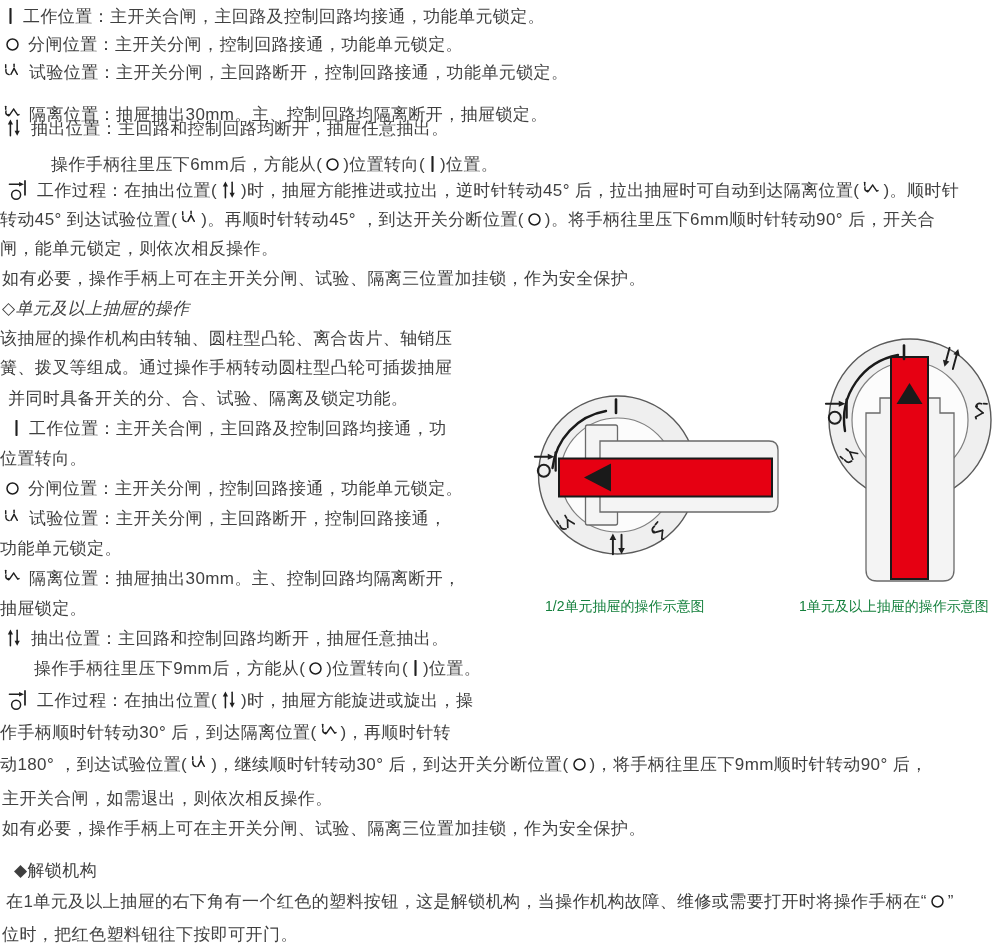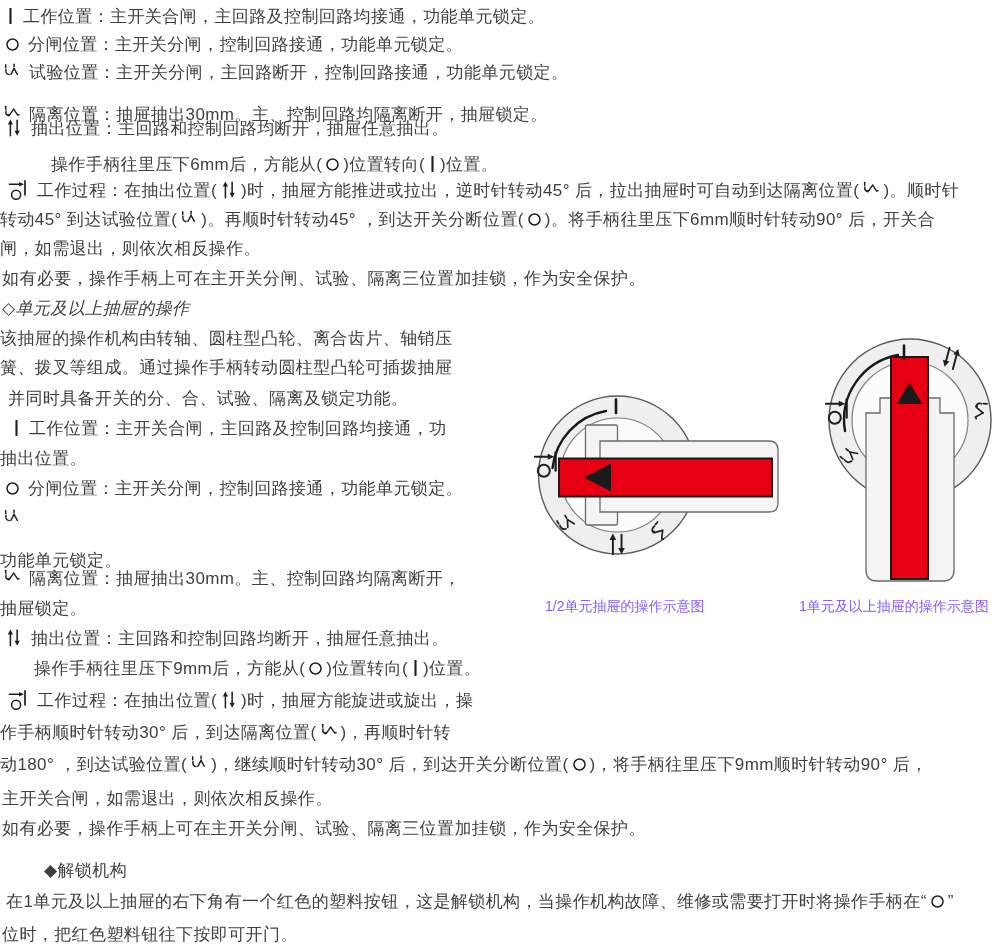--- a/index.html
+++ b/index.html
@@ -20,21 +20,21 @@
   .sicon{stroke:var(--icon-ink,#1f1f1f);fill:none;stroke-width:1.6;stroke-linecap:round;stroke-linejoin:round;}
   .sfill{fill:var(--icon-ink,#1f1f1f);stroke:none;}
   .fig{position:absolute;}
   .ring{fill:var(--ring-fill,#efefef);stroke:var(--ring-stroke,#5a5a5a);stroke-width:1.4;}
   .face{fill:var(--face-fill,#fcfcfc);stroke:var(--face-stroke,#7f7f7f);stroke-width:1.2;}
   .handle{fill:var(--handle-fill,#f4f4f4);stroke:var(--handle-stroke,#6a6a6a);stroke-width:1.3;}
   .redband{fill:var(--red,#e60012);stroke:#1a1a1a;stroke-width:2;}
   .tri{fill:#1a1a1a;}
   .tick{stroke:#1a1a1a;stroke-width:2.6;stroke-linecap:round;}
   .arc{fill:none;stroke:#1a1a1a;stroke-width:2.4;stroke-linecap:round;}
-  .caption{position:absolute;font-size:14px;letter-spacing:0;color:#8b5cf6;white-space:nowrap;}
+  .caption{position:absolute;font-size:14px;letter-spacing:0;color:#15803d;white-space:nowrap;}
 </style>
 </head>
 <body>
 
 <svg aria-hidden="true" style="position:absolute;width:0;height:0">
   <defs>
     <symbol id="sym-bar" viewBox="0 0 10 18">
       <path class="sicon" style="stroke-width:2.4" d="M5,1 V17"></path>
     </symbol>
     <symbol id="sym-circ" viewBox="0 0 18 18">
@@ -99,37 +99,37 @@
     </svg><span>工作过程：在抽出位置(</span><svg class="ic ic-updown">
       <use href="#sym-updown"></use>
     </svg><span>)时，抽屉方能推进或拉出，逆时针转动45° 后，拉出抽屉时可自动到达隔离位置(</span><svg class="ic ic-iso">
       <use href="#sym-iso"></use>
     </svg><span>)。顺时针</span></div>
 <div class="ln" style="left:0px;top:209px;"><span>转动45° 到达试验位置(</span><svg class="ic ic-test">
       <use href="#sym-test"></use>
     </svg><span>)。再顺时针转动45° ，到达开关分断位置(</span><svg class="ic ic-circ">
       <use href="#sym-circ"></use>
     </svg><span>)。将手柄往里压下6mm顺时针转动90° 后，开关合</span></div>
-<div class="ln" style="left:0px;top:238px;"><span>闸，如需退出，则依次相反操作。</span></div>
+<div class="ln" style="left:0px;top:238px;"><span>闸，能单元锁定，则依次相反操作。</span></div>
 <div class="ln" style="left:2px;top:268px;"><span>如有必要，操作手柄上可在主开关分闸、试验、隔离三位置加挂锁，作为安全保护。</span></div>
 <div class="ln" style="left:2px;top:298px;font-style:italic;"><span>◇单元及以上抽屉的操作</span></div>
 <div class="ln" style="left:0px;top:328px;"><span>该抽屉的操作机构由转轴、圆柱型凸轮、离合齿片、轴销压</span></div>
 <div class="ln" style="left:0px;top:358px;font-family:Liberation Mono, monospace;"><span>簧、拨叉等组成。通过操作手柄转动圆柱型凸轮可插拨抽屉</span></div>
 <div class="ln" style="left:0px;top:388px;padding-left:8px;"><span>并同时具备开关的分、合、试验、隔离及锁定功能。</span></div>
 <div class="ln" style="left:12px;top:418px;"><svg class="ic ic-bar">
       <use href="#sym-bar"></use>
     </svg><span>工作位置：主开关合闸，主回路及控制回路均接通，功</span></div>
-<div class="ln" style="left:0px;top:448px;"><span>抽出位置。</span></div>
+<div class="ln" style="left:0px;top:448px;"><span>位置转向。</span></div>
 <div class="ln" style="left:5px;top:478px;"><svg class="ic ic-circ">
       <use href="#sym-circ"></use>
     </svg><span>分闸位置：主开关分闸，控制回路接通，功能单元锁定。</span></div>
 <div class="ln" style="left:3px;top:508px;"><svg class="ic ic-test">
       <use href="#sym-test"></use>
-    </svg></div>
-<div class="ln" style="left:0px;top:538px;margin-top:12px;"><span>功能单元锁定。</span></div>
+    </svg><span>试验位置：主开关分闸，主回路断开，控制回路接通，</span></div>
+<div class="ln" style="left:0px;top:538px;"><span>功能单元锁定。</span></div>
 <div class="ln" style="left:3px;top:568px;"><svg class="ic ic-iso">
       <use href="#sym-iso"></use>
     </svg><span>隔离位置：抽屉抽出30mm。主、控制回路均隔离断开，</span></div>
 <div class="ln" style="left:0px;top:598px;"><span>抽屉锁定。</span></div>
 <div class="ln" style="left:5px;top:628px;"><svg class="ic ic-updown">
       <use href="#sym-updown"></use>
     </svg><span>抽出位置：主回路和控制回路均断开，抽屉任意抽出。</span></div>
 <div class="ln" style="left:34px;top:658px;"><span>操作手柄往里压下9mm后，方能从(</span><svg class="ic ic-circ">
       <use href="#sym-circ"></use>
     </svg><span>)位置转向(</span><svg class="ic ic-bar">
@@ -143,21 +143,21 @@
 <div class="ln" style="left:0px;top:722px;text-align:center;"><span>作手柄顺时针转动30° 后，到达隔离位置(</span><svg class="ic ic-iso">
       <use href="#sym-iso"></use>
     </svg><span>)，再顺时针转</span></div>
 <div class="ln" style="left:0px;top:754px;text-align:right;"><span>动180° ，到达试验位置(</span><svg class="ic ic-test">
       <use href="#sym-test"></use>
     </svg><span>)，继续顺时针转动30° 后，到达开关分断位置(</span><svg class="ic ic-circ">
       <use href="#sym-circ"></use>
     </svg><span>)，将手柄往里压下9mm顺时针转动90° 后，</span></div>
 <div class="ln" style="left:2px;top:788px;"><span>主开关合闸，如需退出，则依次相反操作。</span></div>
 <div class="ln" style="left:2px;top:818px;"><span>如有必要，操作手柄上可在主开关分闸、试验、隔离三位置加挂锁，作为安全保护。</span></div>
-<div class="ln" style="left:14px;top:860px;margin-left:30px;"><span>◆解锁机构</span></div>
+<div class="ln" style="left:14px;top:860px;"><span>◆解锁机构</span></div>
 <div class="ln" style="left:6px;top:891px;"><span>在1单元及以上抽屉的右下角有一个红色的塑料按钮，这是解锁机构，当操作机构故障、维修或需要打开时将操作手柄在“</span><svg class="ic ic-circ">
       <use href="#sym-circ"></use>
     </svg><span>”</span></div>
 <div class="ln" style="left:2px;top:924px;"><span>位时，把红色塑料钮往下按即可开门。</span></div>
 
 <svg class="fig" style="left:528px;top:386px;" width="262" height="180" viewBox="528 386 262 180">
   <circle class="ring" cx="617.5" cy="475" r="79"></circle>
   <circle class="face" cx="617.5" cy="475" r="57"></circle>
   <rect class="handle" x="585.5" y="425" width="32" height="100" rx="2"></rect>
   <path class="handle" d="M600,441 H769 Q778,441 778,450 V503 Q778,512 769,512 H600 Z"></path>

